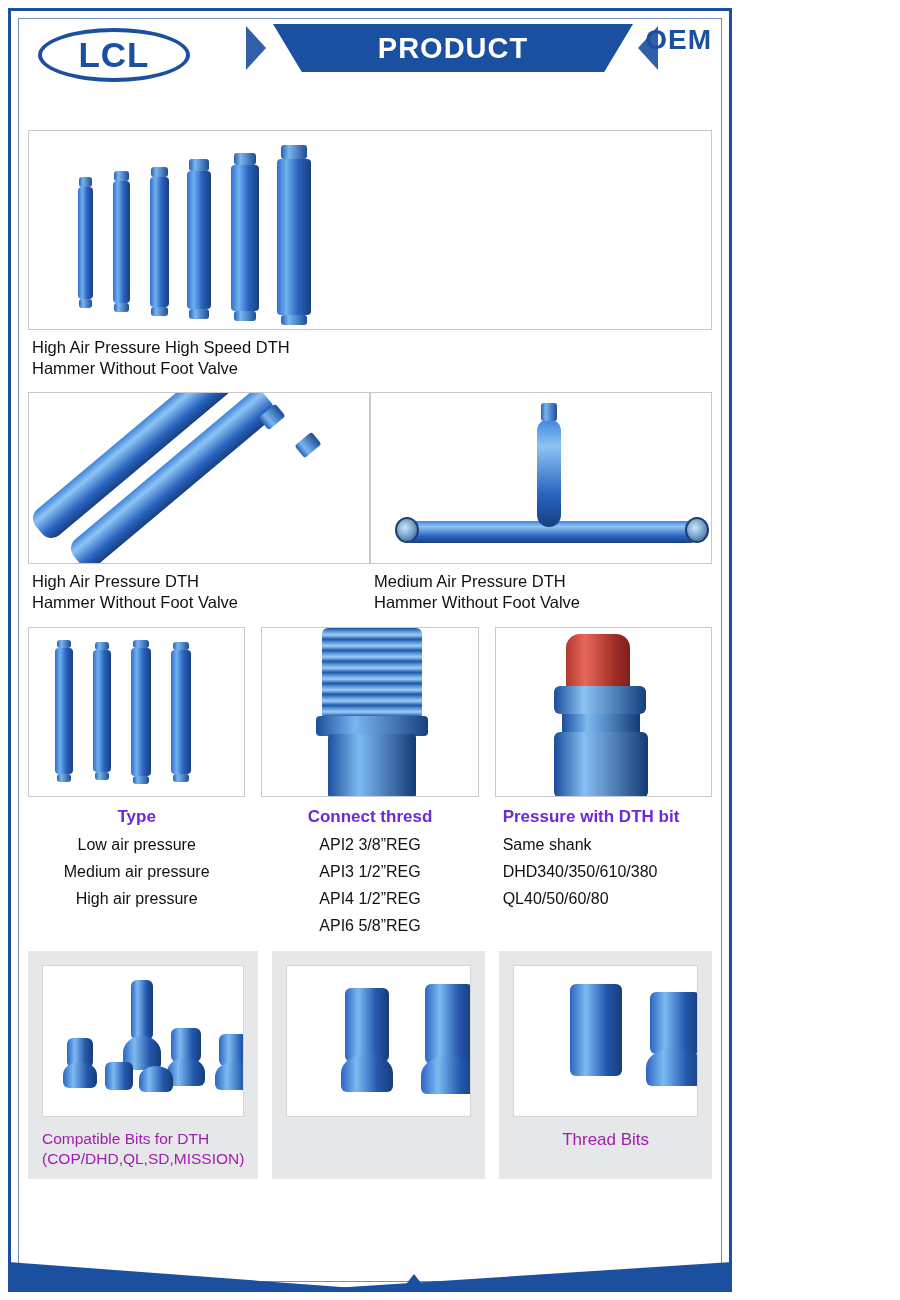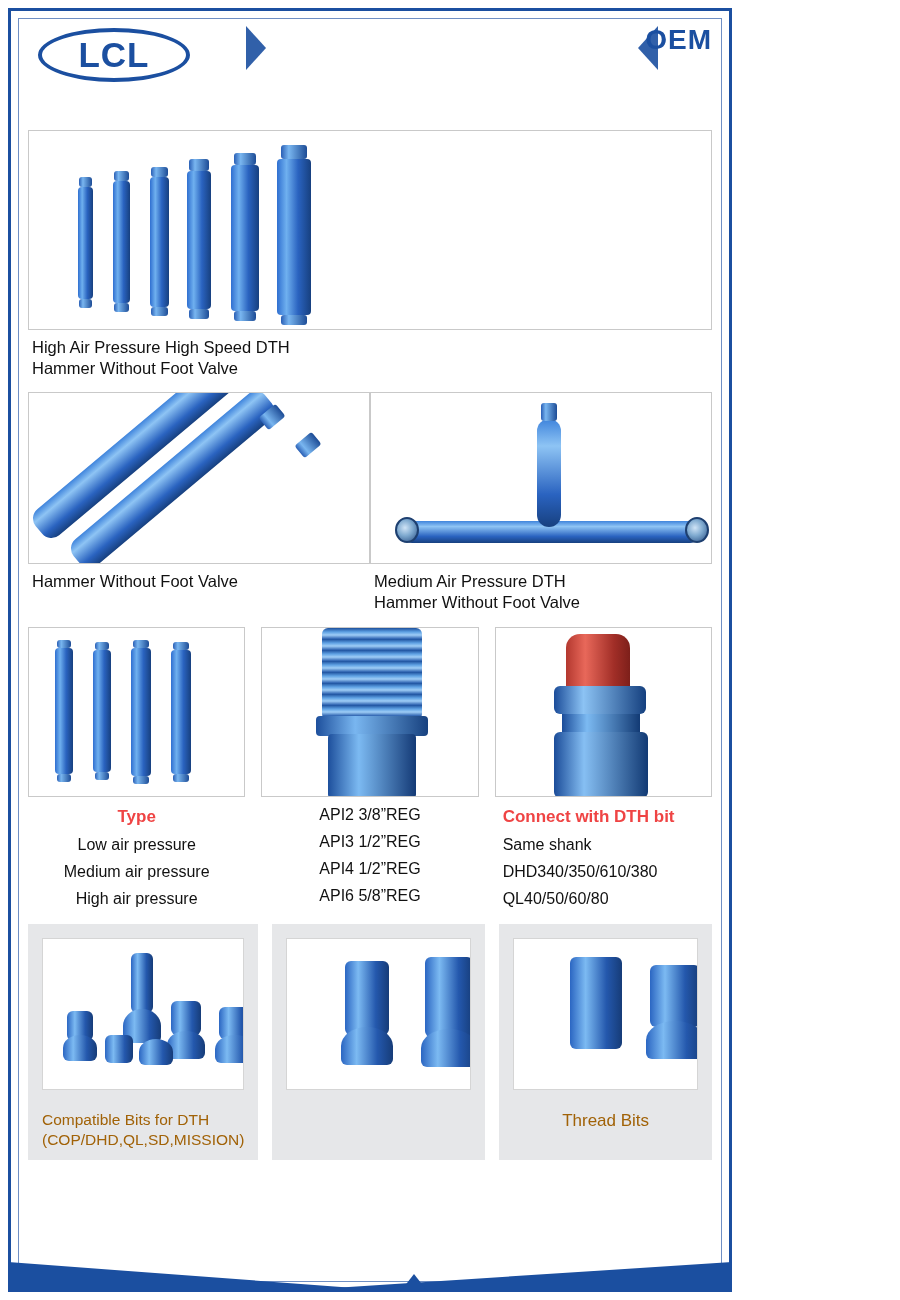--- a/index.html
+++ b/index.html
@@ -127,21 +127,21 @@
 
   
   .grid3 {
     display: flex;
     gap: 16px;
     margin-top: 14px;
   }
   .spec-title {
     font-size: 17px;
     font-weight: bold;
-    color: #ef4444;
+    color: #6d28d9;
     margin-top: 10px;
     text-align: center;
   }
   .spec-title.left { text-align: left; padding-left: 8px; }
   .spec-line {
     font-size: 16px;
     color: #111;
     margin-top: 9px;
     text-align: center;
   }
@@ -159,23 +159,23 @@
     padding: 14px 14px 10px 14px;
   }
   .bit-photo {
     background: #fff;
     border: 1px solid #d5d5d5;
     height: 152px;
     position: relative;
     overflow: hidden;
   }
   .bit-caption {
-    margin-top: 20px;
+    margin-top: 12px;
     font-size: 15.5px;
-    color: #a16207;
+    color: #a21caf;
     line-height: 1.3;
   }
   .bit-caption.center { text-align: center; font-size: 17px; }
 
   
   .footer-deco {
     position: absolute;
     left: 8px; right: 8px; bottom: 8px;
     height: 34px;
     overflow: hidden;
@@ -251,20 +251,23 @@
     <div class="header">
       <div class="logo-box">
         <div class="logo-oval">
           <span>LCL</span>
         </div>
       </div>
 
       <div class="hdr-deco-l"></div>
       <div class="hdr-deco-r"></div>
 
+      <div class="title-banner">
+        <span>PRODUCT</span>
+      </div>
 
       <div class="oem">OEM</div>
     </div>
 
     <div class="grid2">
 
       <div class="cell">
         <div class="photo" style="height:200px">
 
           <div class="cap" style="left:50px; top:46px;  width:13px; height:10px;"></div>
@@ -302,20 +305,21 @@
     <div class="grid2" style="margin-top:14px">
 
       <div class="cell">
         <div class="photo" style="height:172px">
           <div class="tube" style="left:10px; top:120px; width:250px; height:34px; transform:rotate(-40deg); transform-origin:left center;"></div>
           <div class="tube" style="left:48px; top:150px; width:250px; height:34px; transform:rotate(-40deg); transform-origin:left center;"></div>
           <div class="cap" style="left:232px; top:16px; width:22px; height:16px; transform:rotate(-40deg);"></div>
           <div class="cap" style="left:268px; top:44px; width:22px; height:16px; transform:rotate(-40deg);"></div>
         </div>
         <div class="caption">
+          <div>High Air Pressure  DTH</div>
           <div>Hammer Without Foot Valve</div>
         </div>
       </div>
 
       <div class="cell">
         <div class="photo" style="height:172px">
           <div class="tube" style="left:30px;  top:128px; width:300px; height:22px;"></div>
           <div class="tube" style="left:166px; top:26px;  width:24px;  height:108px;"></div>
           <div class="cap" style="left:170px; top:10px;  width:16px;  height:18px;"></div>
           <div class="ring" style="left:24px;  top:124px; width:24px;  height:26px;"></div>
@@ -353,34 +357,35 @@
         <div class="spec-line">Medium air pressure</div>
         <div class="spec-line">High air pressure</div>
       </div>
 
       <div class="cell">
         <div class="photo" style="height:170px">
           <div style="position:absolute;left:60px;top:0px;width:100px;height:92px;background:repeating-linear-gradient(to bottom,#1c4f9c 0px,#5fa2e4 4px,#9fcdf6 7px,#2a5fae 11px);border-radius:6px;"></div>
           <div style="position:absolute;left:54px;top:88px;width:112px;height:20px;background:linear-gradient(to right,#1d4f9c,#79b6f0 35%,#17417f);border-radius:4px;"></div>
           <div style="position:absolute;left:66px;top:106px;width:88px;height:64px;background:linear-gradient(to right,#1d4f9c,#7cbaf2 35%,#143a76);border-radius:4px;"></div>
         </div>
+        <div class="spec-title">Connect thresd</div>
         <div class="spec-line">API2 3/8”REG</div>
         <div class="spec-line">API3 1/2”REG</div>
         <div class="spec-line">API4 1/2”REG</div>
         <div class="spec-line">API6 5/8”REG</div>
       </div>
 
       <div class="cell">
         <div class="photo" style="height:170px">
           <div class="redcap" style="left:70px; top:6px; width:64px; height:56px;"></div>
           <div style="position:absolute;left:58px;top:58px;width:92px;height:28px;background:linear-gradient(to right,#1b4c99,#8cc3f4 32%,#15407f);border-radius:6px;"></div>
           <div style="position:absolute;left:66px;top:86px;width:78px;height:18px;background:linear-gradient(to right,#1b4c99,#7cbaf2 32%,#123a74);"></div>
           <div style="position:absolute;left:58px;top:104px;width:94px;height:66px;background:linear-gradient(to right,#1b4c99,#86bff3 32%,#123a74);border-radius:6px;"></div>
         </div>
-        <div class="spec-title left">Connect with DTH bit</div>
+        <div class="spec-title left">Pressure with DTH bit</div>
         <div class="spec-line left">Same shank</div>
         <div class="spec-line left">DHD340/350/610/380</div>
         <div class="spec-line left">QL40/50/60/80</div>
       </div>
     </div>
 
     <div class="bits-row">
 
       <div class="bit-card">
         <div class="bit-photo">

